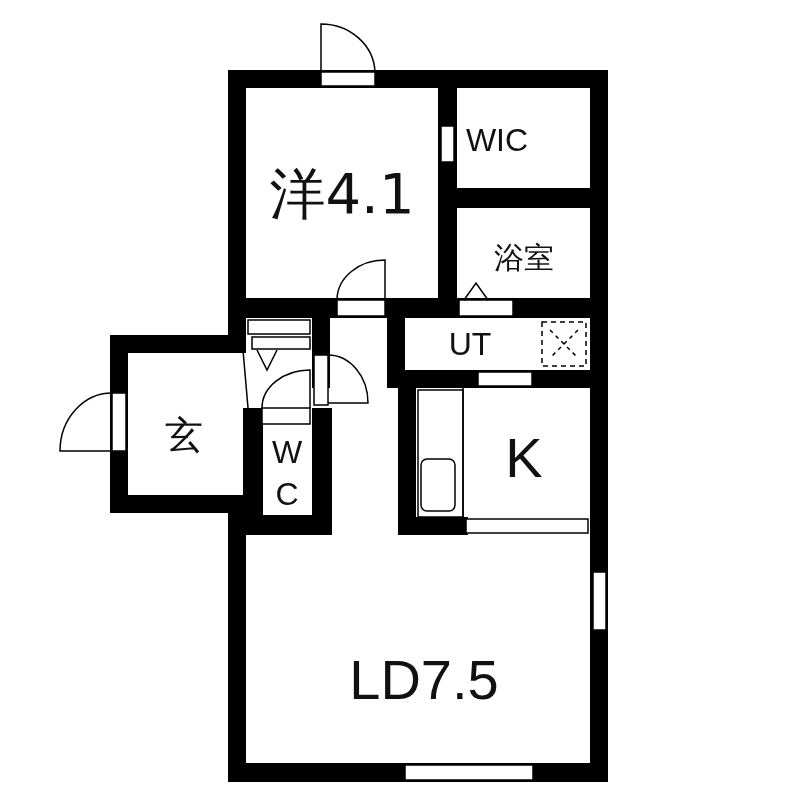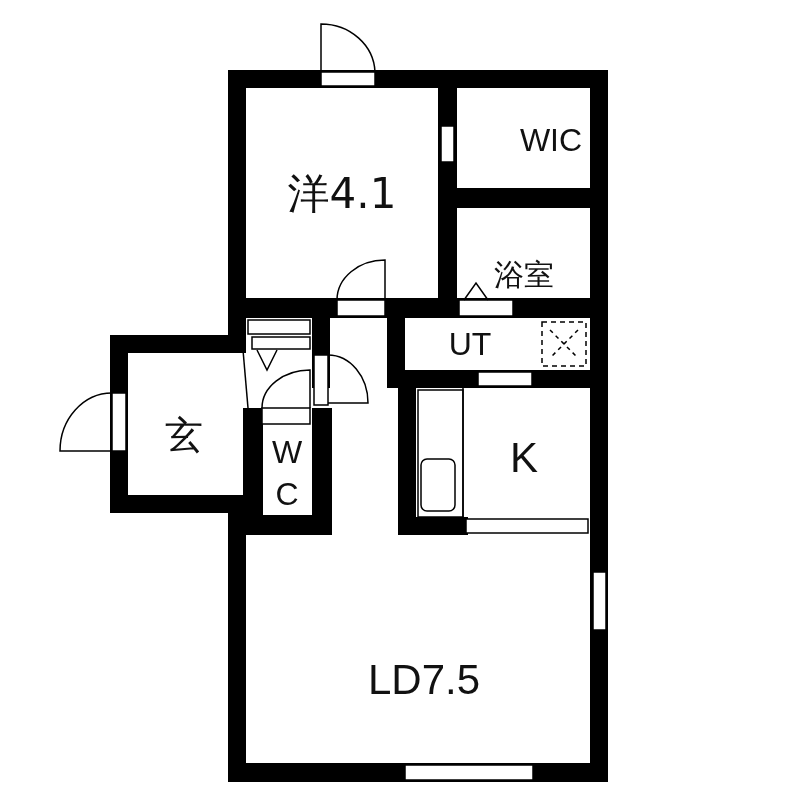--- a/index.html
+++ b/index.html
@@ -1,19 +1,19 @@
 <!DOCTYPE html>
 <html><head>
 <meta charset="utf-8">
 <style>
   html, body { margin: 0; padding: 0; background: #ffffff; }
   body { width: 800px; height: 800px; position: relative; overflow: hidden; }
   #plan { position: absolute; left: 0; top: 0; }
   .lbl { position: absolute; font-family: "Liberation Sans", "DejaVu Sans", sans-serif; color: #111; white-space: nowrap; transform: translate(-50%, -50%); line-height: 1; }
-  .big { font-size: 42px; }
+  .big { font-size: 56px; }
   .med { font-size: 32px; }
   .jp  { font-family: "DejaVu Sans", sans-serif; }
 </style>
 </head>
 <body>
 
 <svg id="plan" width="800" height="800" viewBox="0 0 800 800" xmlns="http://www.w3.org/2000/svg">
 
   <g fill="#000">
 
@@ -109,20 +109,20 @@
     <path d="M550 330 L578 358 M578 330 L550 358" stroke-dasharray="4,4"></path>
 
     <line x1="463" y1="388" x2="463" y2="519"></line>
     <rect x="418" y="390" width="45" height="127"></rect>
 
     <rect x="421" y="459" width="34" height="52" rx="6"></rect>
   </g>
 </svg>
 
 <div class="lbl big jp" style="left:342px; top:194px;">洋4.1</div>
-<div class="lbl med" style="left:551px; top:140px;">WIC</div>
-<div class="lbl med jp" style="left:524px; top:258px; font-size:30px;margin-top:17px;">浴室</div>
+<div class="lbl med" style="left:497px; top:140px;">WIC</div>
+<div class="lbl med jp" style="left:524px; top:258px; font-size:30px;">浴室</div>
 <div class="lbl med" style="left:470px; top:344px;">UT</div>
 <div class="lbl big jp" style="left:184px; top:435px; font-size:38px;">玄</div>
 <div class="lbl med" style="left:287px; top:452px;">W</div>
 <div class="lbl med" style="left:287px; top:494px;">C</div>
 <div class="lbl big" style="left:524px; top:458px;">K</div>
 <div class="lbl big" style="left:424px; top:680px;">LD7.5</div>
 
 </body></html>

